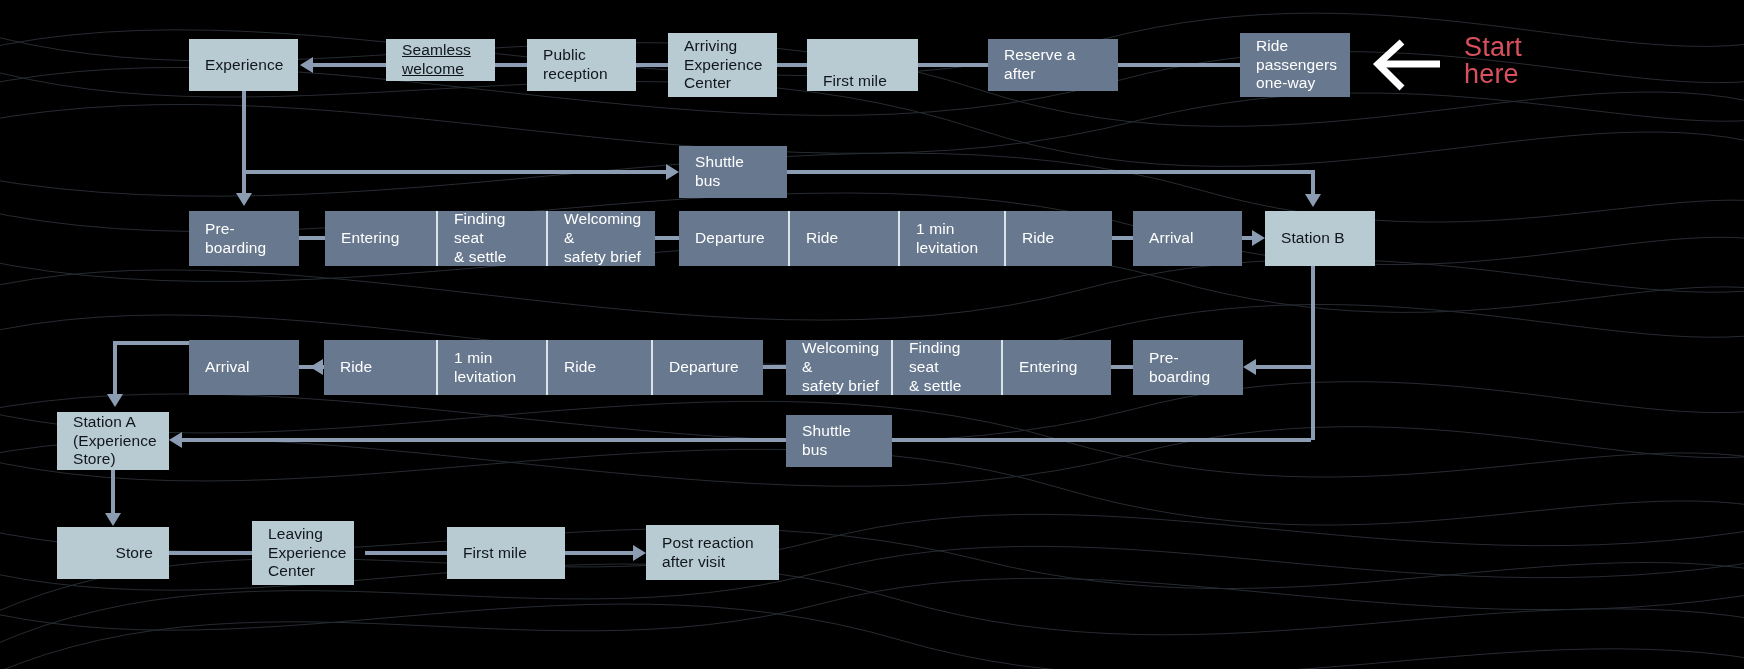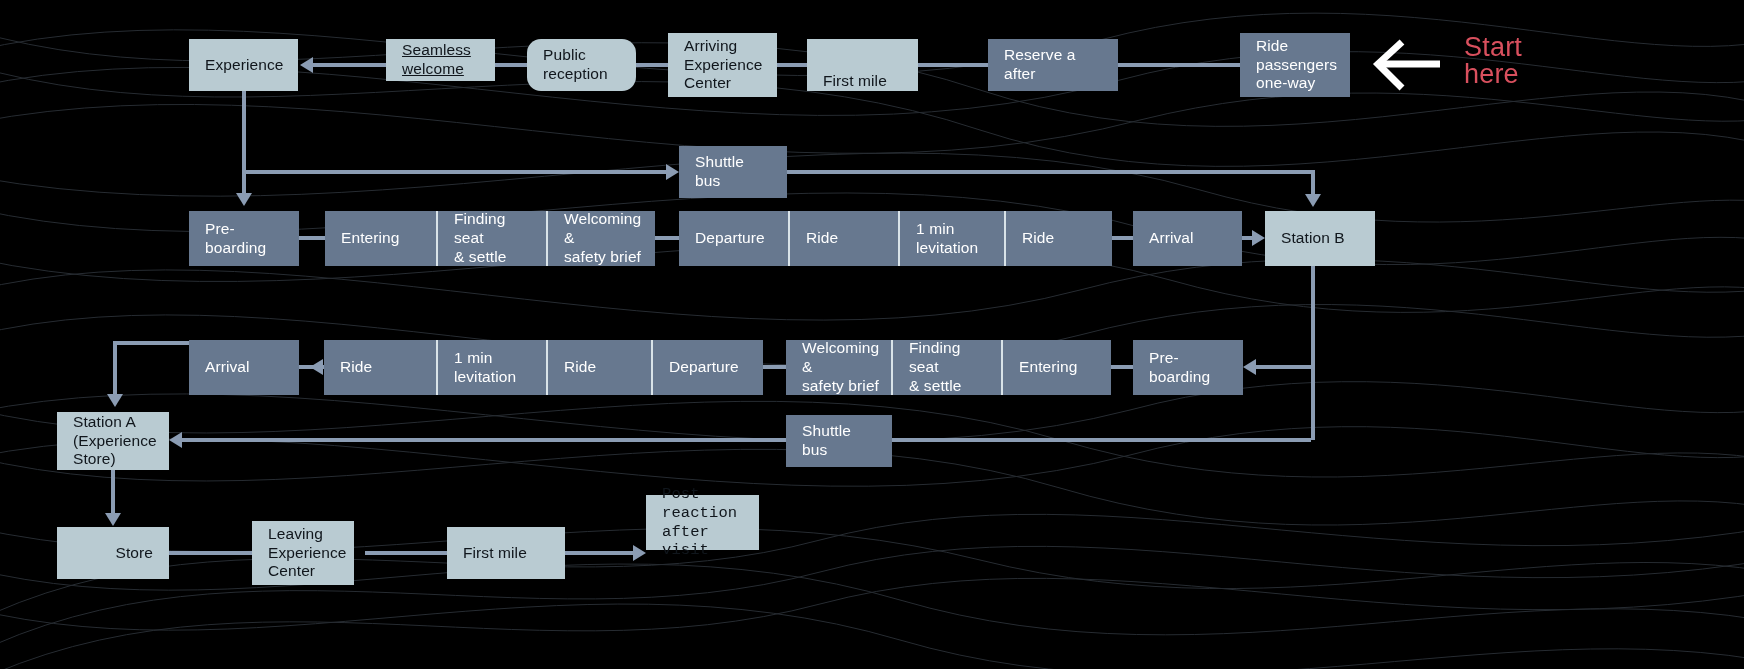--- a/index.html
+++ b/index.html
@@ -140,21 +140,21 @@
 
   <div class="conn h" style="left:169px; top:551px; width:83px;"></div>
   <div class="conn h" style="left:365px; top:551px; width:82px;"></div>
   <div class="conn h" style="left:565px; top:551px; width:68px;"></div>
   <div class="arrowhead ah-right" style="left:633px; top:545px;"></div>
 
   <div id="nodes-layer">
       <div class="node light" style="left: 189px; top: 39px; width: 109px; height: 52px;"><span>Experience</span></div>
       <div class="node light" style="left: 386px; top: 39px; width: 109px; height: 42px; text-decoration: underline;"><span>Seamless
 welcome</span></div>
-      <div class="node light" style="left: 527px; top: 39px; width: 109px; height: 52px; border-radius: 14px;"><span>Public
+      <div class="node light" style="left: 527px; top: 39px; width: 109px; height: 52px;"><span>Public
 reception</span></div>
       <div class="node light" style="left: 668px; top: 33px; width: 109px; height: 64px;"><span>Arriving
 Experience
 Center</span></div>
       <div class="node light" style="left: 807px; top: 39px; width: 111px; height: 52px; align-items: flex-end;"><span>First mile</span></div>
       <div class="node dark" style="left: 988px; top: 39px; width: 130px; height: 52px;"><span>Reserve a after</span></div>
       <div class="node dark" style="left: 1240px; top: 33px; width: 110px; height: 64px;"><span>Ride
 passengers
 one-way</span></div>
       <div class="node dark" style="left: 679px; top: 146px; width: 108px; height: 52px;"><span>Shuttle bus</span></div>
@@ -185,21 +185,21 @@
       <div class="node dark" style="left: 1133px; top: 340px; width: 110px; height: 55px;"><span>Pre-boarding</span></div>
       <div class="node light" style="left: 57px; top: 412px; width: 112px; height: 58px;"><span>Station  A
 (Experience
 Store)</span></div>
       <div class="node dark" style="left: 786px; top: 415px; width: 106px; height: 52px;"><span>Shuttle bus</span></div>
       <div class="node light" style="left: 57px; top: 527px; width: 112px; height: 52px; justify-content: flex-end;"><span>Store</span></div>
       <div class="node light" style="left: 252px; top: 521px; width: 102px; height: 64px;"><span>Leaving
 Experience
 Center</span></div>
       <div class="node light" style="left: 447px; top: 527px; width: 118px; height: 52px;"><span>First mile</span></div>
-      <div class="node light" style="left: 646px; top: 495px; width: 113px; height: 55px; font-family: Liberation Mono, monospace;"><span>Post reaction
+      <div class="node light" style="left: 646px; top: 525px; width: 133px; height: 55px;"><span>Post reaction
 after visit</span></div>
     </div>
 
   <svg id="start-arrow" style="left:1370px; top:38px;" width="70" height="54" viewBox="0 0 70 54">
     <path d="M70,26 L10,26" stroke="#ffffff" stroke-width="7" fill="none"></path>
     <path d="M32,4 L8,26 L32,50" stroke="#ffffff" stroke-width="7" fill="none" stroke-linecap="butt" stroke-linejoin="miter"></path>
   </svg>
   <div id="start-label" style="left:1464px; top:34px;">Start
 here</div>
 

